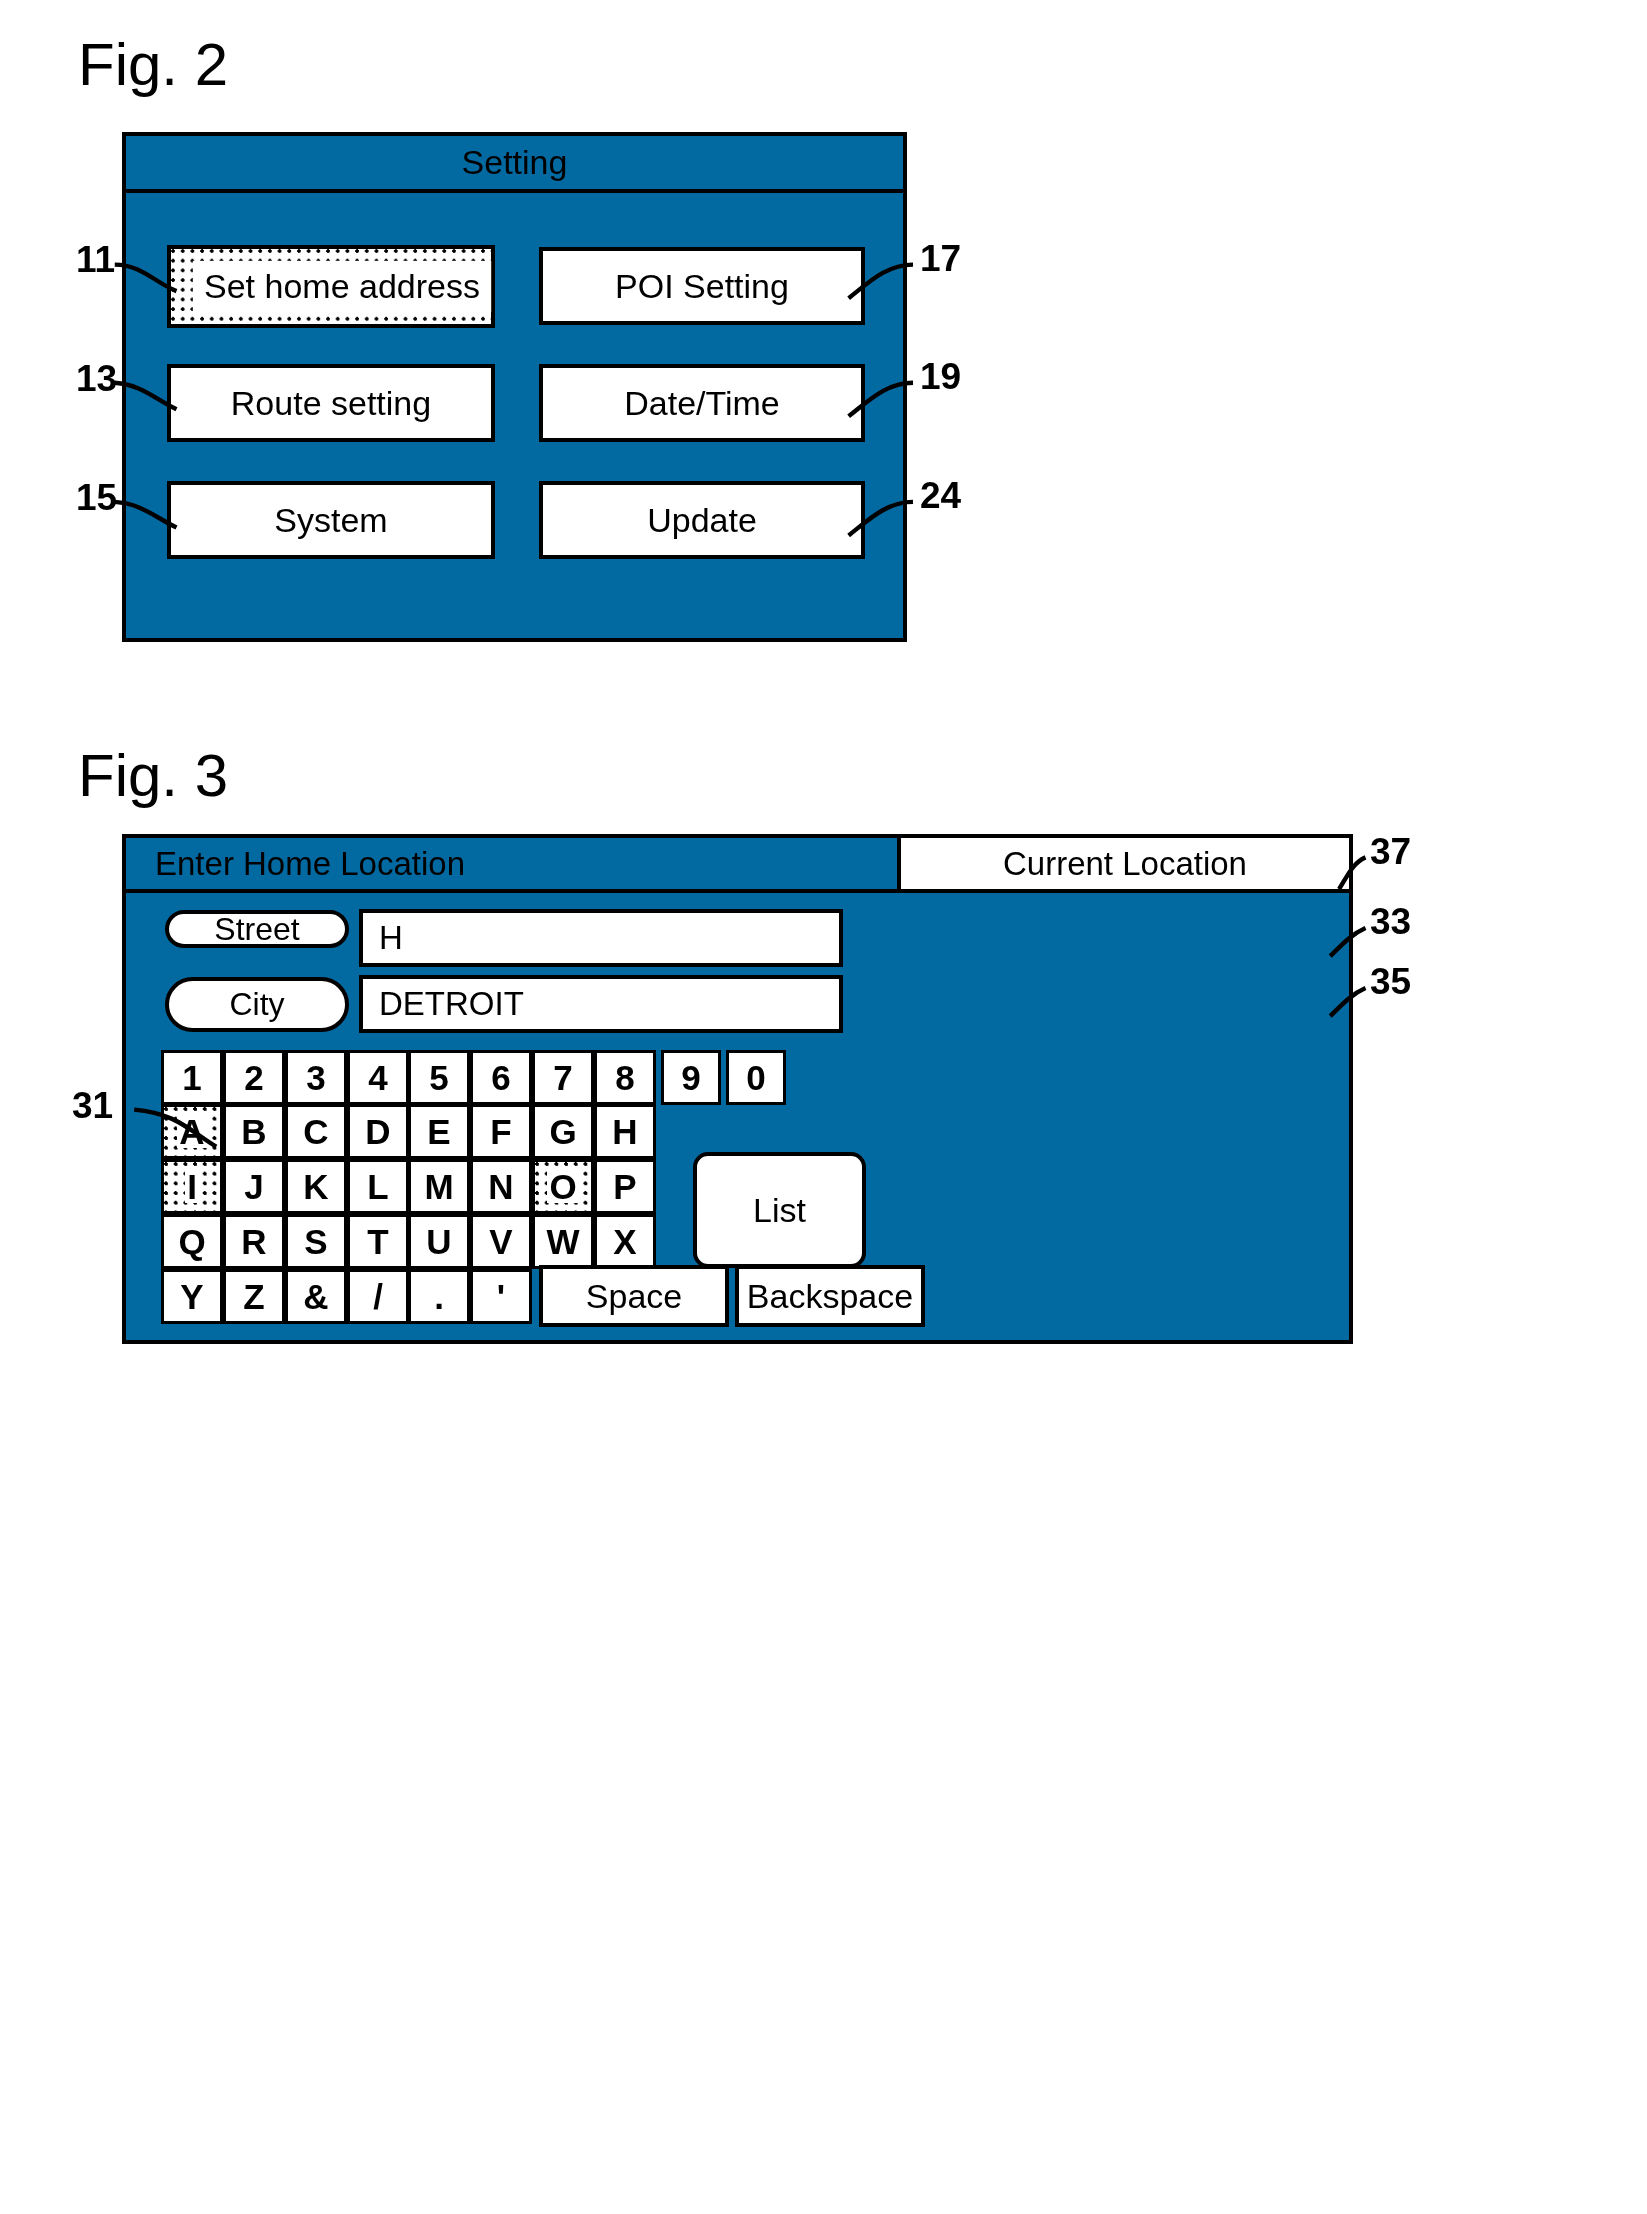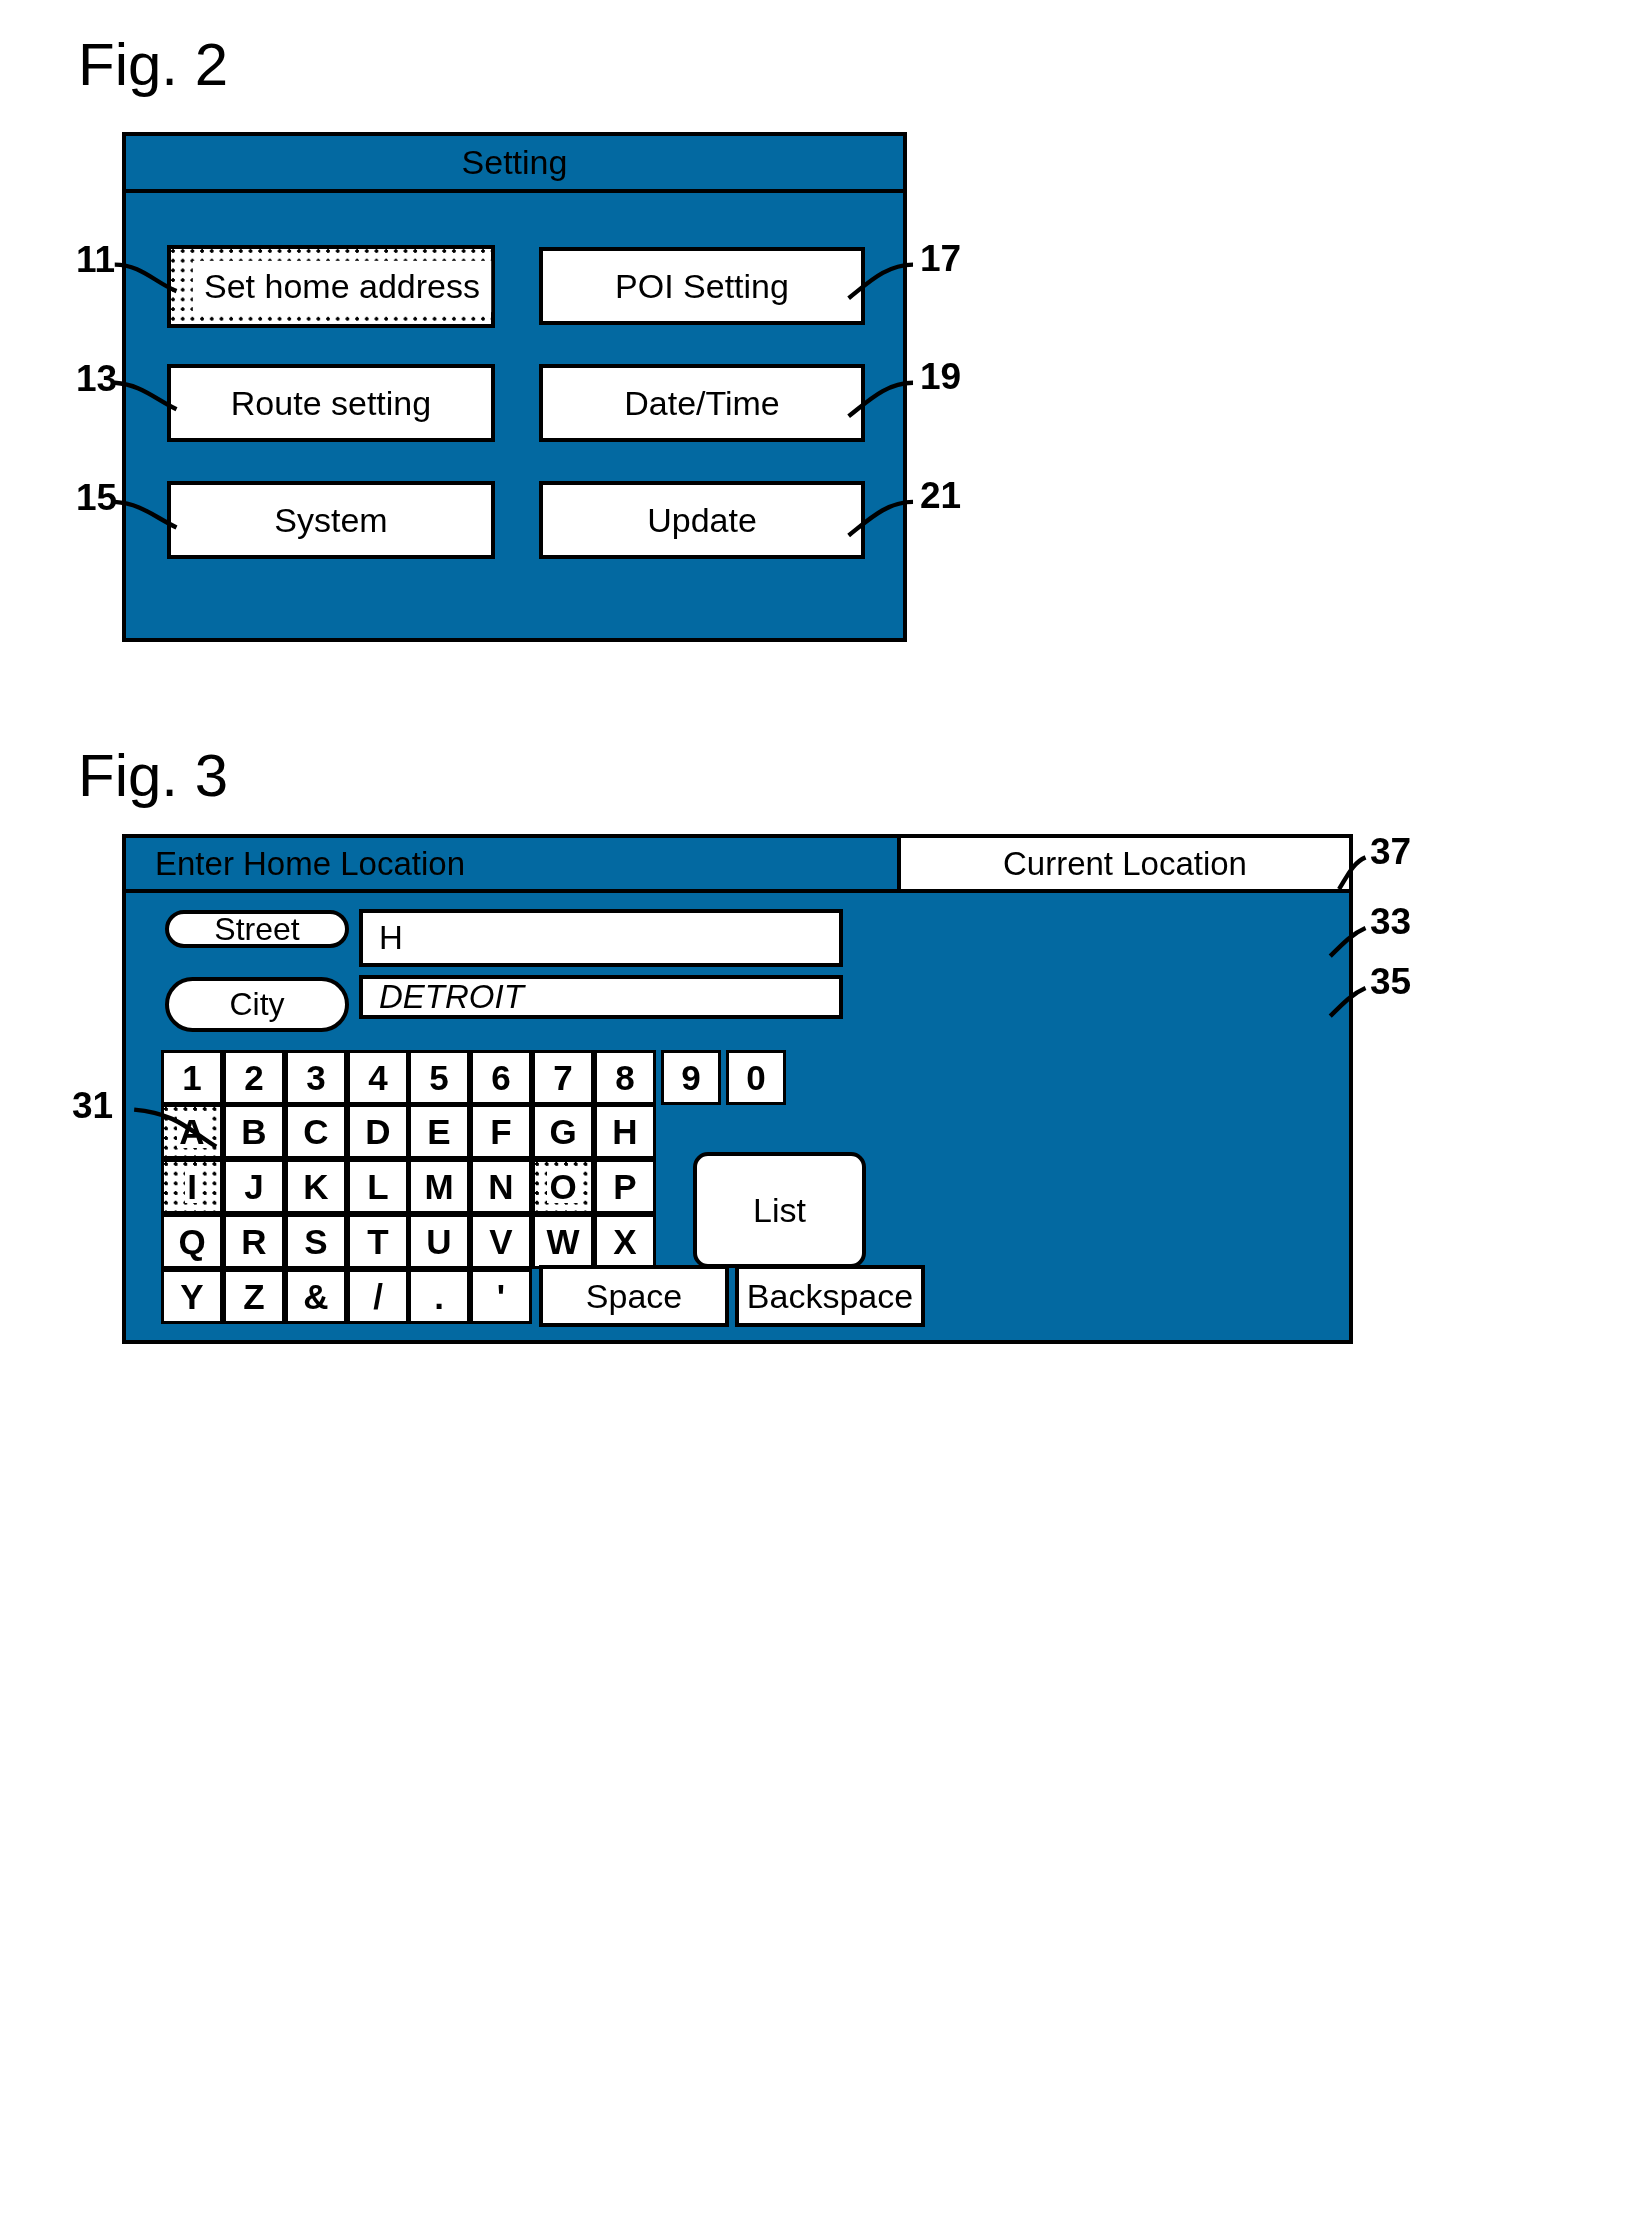--- a/index.html
+++ b/index.html
@@ -162,21 +162,21 @@
 <div class="abs ref-num" style="left:920px;top:240px;">17</div>
 <svg class="leader" style="left:0;top:0;width:1647px;height:2214px;" viewBox="0 0 1867 2510" width="1647" height="2214">
   <path d="M1035,300 C1005,300 985,320 962,338" stroke="#000" stroke-width="5" fill="none"></path>
 </svg>
 
 <div class="abs ref-num" style="left:920px;top:358px;">19</div>
 <svg class="leader" style="left:0;top:0;width:1647px;height:2214px;" viewBox="0 0 1867 2510" width="1647" height="2214">
   <path d="M1035,434 C1005,434 985,454 962,472" stroke="#000" stroke-width="5" fill="none"></path>
 </svg>
 
-<div class="abs ref-num" style="left:920px;top:477px;">21</div>
+<div class="abs ref-num" style="left:920px;top:477px;">24</div>
 <svg class="leader" style="left:0;top:0;width:1647px;height:2214px;" viewBox="0 0 1867 2510" width="1647" height="2214">
   <path d="M1035,569 C1005,569 985,589 962,607" stroke="#000" stroke-width="5" fill="none"></path>
 </svg>
 
 <div class="abs fig-caption" style="left:78px;top:741px;">Fig. 3</div>
 
 <div class="panel" id="fig3-panel" style="left:122px;top:834px;width:1231px;height:510px;">
 
   <div class="f3-header" style="height:55px;">
     <div class="f3-header-title">Enter Home Location</div>
@@ -188,21 +188,21 @@
   <div class="pill" style="left:39px;top:72px;width:184px;height:38px;">
     <span>Street</span>
   </div>
   <div class="textfield" style="left:233px;top:71px;width:484px;height:58px;">
     <span>H</span>
   </div>
 
   <div class="pill" style="left:39px;top:139px;width:184px;height:55px;">
     <span>City</span>
   </div>
-  <div class="textfield" style="left:233px;top:137px;width:484px;height:44px;font-style:italic;">
+  <div class="textfield" style="left:233px;top:137px;width:484px;height:58px;">
     <span>DETROIT</span>
   </div>
 
   <div class="key" style="left:35px;top:212px;width:62px;height:55px;">
       <span class="key-label">1</span>
     </div>
   <div class="key" style="left:97px;top:212px;width:62px;height:55px;">
       <span class="key-label">2</span>
     </div>
   <div class="key" style="left:159px;top:212px;width:62px;height:55px;">

